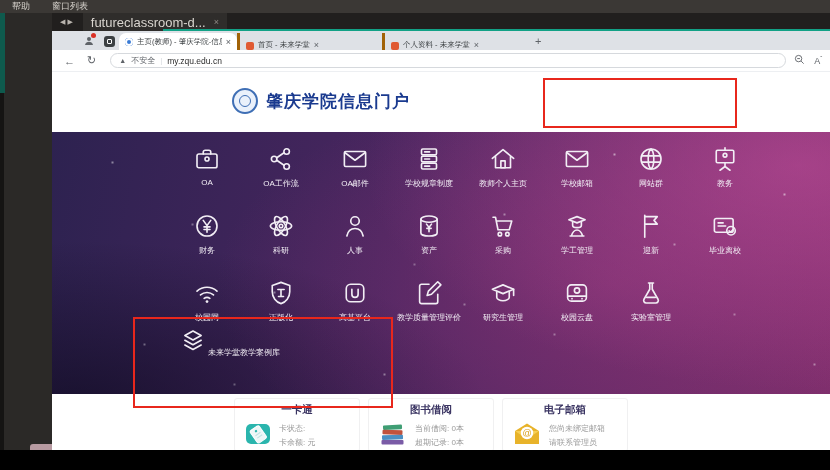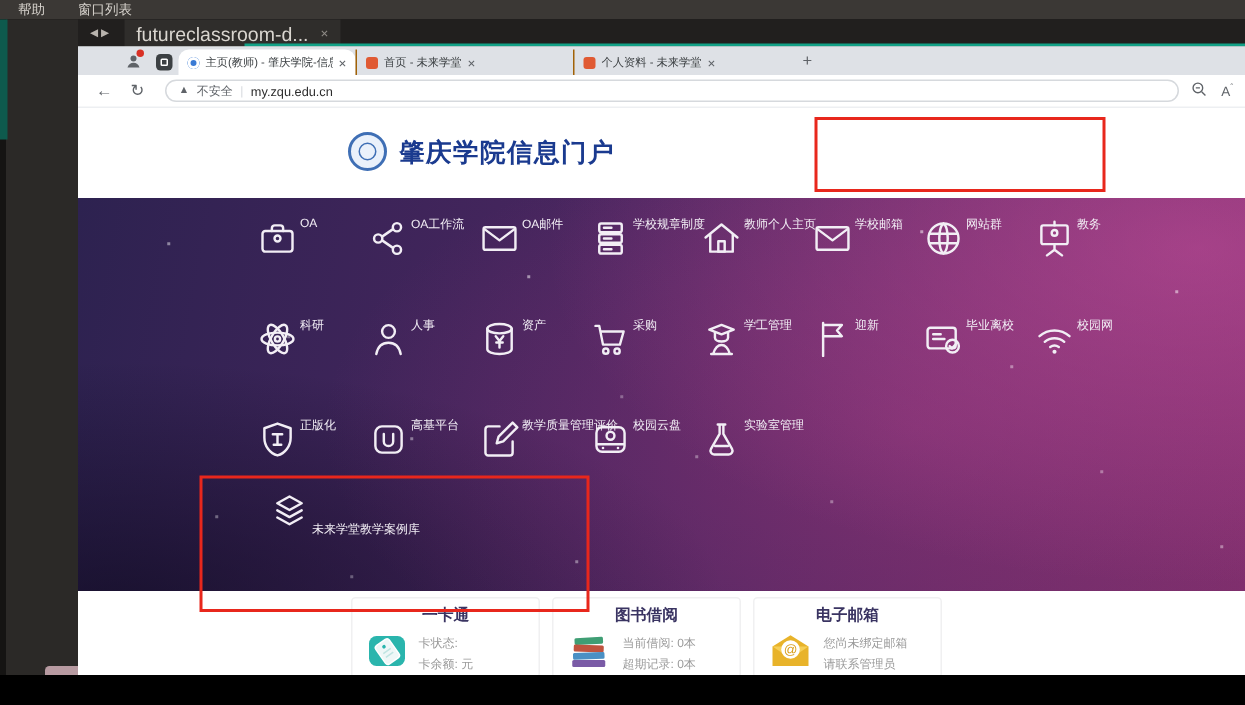--- a/index.html
+++ b/index.html
@@ -26,21 +26,21 @@
   .tabstrip{position:absolute;left:0;top:0;width:778px;height:19px;background:#dee1e6;display:flex;align-items:flex-end;}
   .chrome-ic{position:relative;width:14px;height:14px;margin:0 3px 2px 3px;display:flex;align-items:center;justify-content:center;}
   .chrome-ic:first-child{margin-left:30px;}
   .red-dot{position:absolute;right:0;top:-1px;width:5px;height:5px;border-radius:50%;background:#d93025;}
   .ws-ic{width:11px;height:11px;background:#3c4043;border-radius:3px;display:flex;align-items:center;justify-content:center;}
   .ws-ic i{display:block;width:5px;height:5px;border:1px solid #fff;border-radius:1px;}
   .tab{display:flex;align-items:center;gap:4px;height:17px;padding:0 6px;max-width:150px;}
   .tab .title{font-size:7.5px;color:#3c4043;white-space:nowrap;overflow:hidden;max-width:100px;}
   .tab .close{font-size:9px;color:#5f6368;flex:0 0 auto;}
   .tab.active{background:#fff;border-radius:7px 7px 0 0;width:118px;}
-  .tab.inactive{border-left:1px solid #a16207;width:145px;}
+  .tab.inactive{border-left:3px solid #a16207;width:145px;align-items:flex-end;}
   .fav-zqu{flex:0 0 auto;width:8px;height:8px;border-radius:50%;background:#3a7bd5;box-shadow:inset 0 0 0 2px #fff, inset 0 0 0 3px #3a7bd5;}
   .fav-fc{flex:0 0 auto;width:8px;height:8px;border-radius:2px;background:#e05a33;}
   .newtab{font-size:11px;color:#5f6368;margin:0 0 3px 8px;}
 
   .toolbar{position:absolute;left:0;top:19px;width:778px;height:22px;background:#fff;border-bottom:1px solid #edeff2;display:flex;align-items:center;}
   .nav-btn{font-size:11px;color:#5f6368;margin-left:12px;}
   .addr{margin-left:14px;width:676px;height:15px;border:1px solid #d6d9dd;border-radius:8px;display:flex;align-items:center;gap:5px;padding:0 8px;}
   .addr .warn{font-size:7px;color:#5f6368;}
   .addr .sec{font-size:8px;color:#5f6368;}
   .addr .sep{color:#d6d9dd;font-size:8px;}
@@ -67,21 +67,21 @@
   .stars{position:absolute;left:0;top:0;width:1px;height:1px;background:transparent;
     box-shadow:60px 30px 0 .5px rgba(255,255,255,.45),140px 92px 0 .5px rgba(255,255,255,.35),
     222px 160px 0 .5px rgba(255,255,255,.4),92px 212px 0 .5px rgba(255,255,255,.35),
     300px 52px 0 .5px rgba(255,255,255,.5),362px 132px 0 .5px rgba(255,255,255,.3),
     332px 242px 0 .5px rgba(255,255,255,.4),452px 82px 0 .5px rgba(255,255,255,.4),
     502px 202px 0 .5px rgba(255,255,255,.35),562px 22px 0 .5px rgba(255,255,255,.5),
     622px 112px 0 .5px rgba(255,255,255,.4),682px 182px 0 .5px rgba(255,255,255,.35),
     732px 62px 0 .5px rgba(255,255,255,.5),762px 232px 0 .5px rgba(255,255,255,.4),
     182px 252px 0 .5px rgba(255,255,255,.3),412px 172px 0 .5px rgba(255,255,255,.35);}
   .services-grid{position:absolute;left:118px;top:10px;width:594px;display:flex;flex-wrap:wrap;}
-  .svc{width:74px;height:67px;display:flex;flex-direction:row;align-items:flex-start;justify-content:flex-start;color:#f2eef5;cursor:pointer;}
+  .svc{width:74px;height:67px;display:flex;flex-direction:column;align-items:center;justify-content:flex-start;color:#f2eef5;cursor:pointer;}
   .svc-ic{height:34px;display:flex;align-items:center;justify-content:center;}
   .svc-lb{font-size:8px;margin-top:2px;white-space:nowrap;}
   .highlight-cell{position:absolute;left:126px;top:192px;width:110px;display:flex;flex-direction:row;align-items:flex-end;color:#f2eef5;cursor:pointer;}
 
   
   .bottom{position:absolute;left:0;top:363px;width:778px;height:60px;background:#fff;}
   .cards{position:absolute;left:182px;top:4px;display:flex;gap:8px;}
   .card{width:126px;height:54px;background:#fff;border:1px solid #f0f0f1;border-radius:3px;padding-top:4px;}
   .card-title{text-align:center;font-size:10.5px;font-weight:bold;color:#3a3462;}
   .card-body{display:flex;align-items:flex-start;gap:8px;margin-top:4px;padding-left:10px;}
@@ -263,20 +263,29 @@
                 <rect x="5" y="5" width="14" height="10" rx="1"></rect>
                 <circle cx="12" cy="9" r="1.5"></circle>
                 <path d="M12 15v3M8 21l4-3 4 3M12 3v2"></path>
               </svg>
             </span>
             <span class="svc-lb">教务</span>
           </div>
           <div class="svc">
             <span class="svc-ic">
               <svg viewBox="0 0 24 24" width="30" height="30" fill="none" stroke="currentColor" stroke-width="1.3" stroke-linecap="round" stroke-linejoin="round">
+                <circle cx="12" cy="12" r="8"></circle>
+                <path d="M9 7.5l3 4.2 3-4.2M12 11.7V17M9.6 12.7h4.8M9.6 14.8h4.8"></path>
+              </svg>
+            </span>
+            <span class="svc-lb">财务</span>
+          </div>
+          <div class="svc">
+            <span class="svc-ic">
+              <svg viewBox="0 0 24 24" width="30" height="30" fill="none" stroke="currentColor" stroke-width="1.3" stroke-linecap="round" stroke-linejoin="round">
                 <circle cx="12" cy="12" r="1.4"></circle>
                 <ellipse cx="12" cy="12" rx="8.5" ry="3.4"></ellipse>
                 <ellipse cx="12" cy="12" rx="8.5" ry="3.4" transform="rotate(60 12 12)"></ellipse>
                 <ellipse cx="12" cy="12" rx="8.5" ry="3.4" transform="rotate(120 12 12)"></ellipse>
               </svg>
             </span>
             <span class="svc-lb">科研</span>
           </div>
           <div class="svc">
             <span class="svc-ic">
@@ -365,20 +374,29 @@
             <span class="svc-lb">高基平台</span>
           </div>
           <div class="svc">
             <span class="svc-ic">
               <svg viewBox="0 0 24 24" width="30" height="30" fill="none" stroke="currentColor" stroke-width="1.3" stroke-linecap="round" stroke-linejoin="round">
                 <path d="M19 13v6a1.5 1.5 0 0 1-1.5 1.5H6A1.5 1.5 0 0 1 4.5 19V6.5A1.5 1.5 0 0 1 6 5h6"></path>
                 <path d="M10.5 14l1-3.5 7.5-7.5 2.5 2.5-7.5 7.5z"></path>
               </svg>
             </span>
             <span class="svc-lb">教学质量管理评价</span>
+          </div>
+          <div class="svc">
+            <span class="svc-ic">
+              <svg viewBox="0 0 24 24" width="30" height="30" fill="none" stroke="currentColor" stroke-width="1.3" stroke-linecap="round" stroke-linejoin="round">
+                <path d="M3.5 9L12 5.5 20.5 9 12 12.5z"></path>
+                <path d="M7 11v4.3c0 1.5 2.2 2.9 5 2.9s5-1.4 5-2.9V11M20.5 9v5"></path>
+              </svg>
+            </span>
+            <span class="svc-lb">研究生管理</span>
           </div>
           <div class="svc">
             <span class="svc-ic">
               <svg viewBox="0 0 24 24" width="30" height="30" fill="none" stroke="currentColor" stroke-width="1.3" stroke-linecap="round" stroke-linejoin="round">
                 <rect x="4.5" y="5.5" width="15" height="13" rx="3"></rect>
                 <circle cx="12" cy="10" r="2.1"></circle>
                 <path d="M5 14.5h14"></path>
                 <circle cx="8" cy="16.5" r=".7" fill="currentColor" stroke="none"></circle>
                 <circle cx="16" cy="16.5" r=".7" fill="currentColor" stroke="none"></circle>
               </svg>

